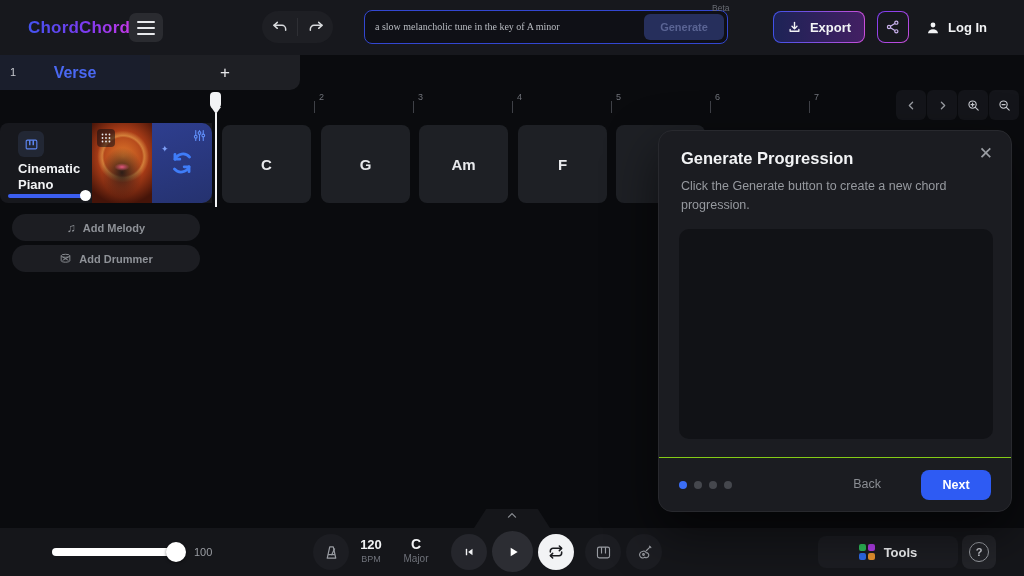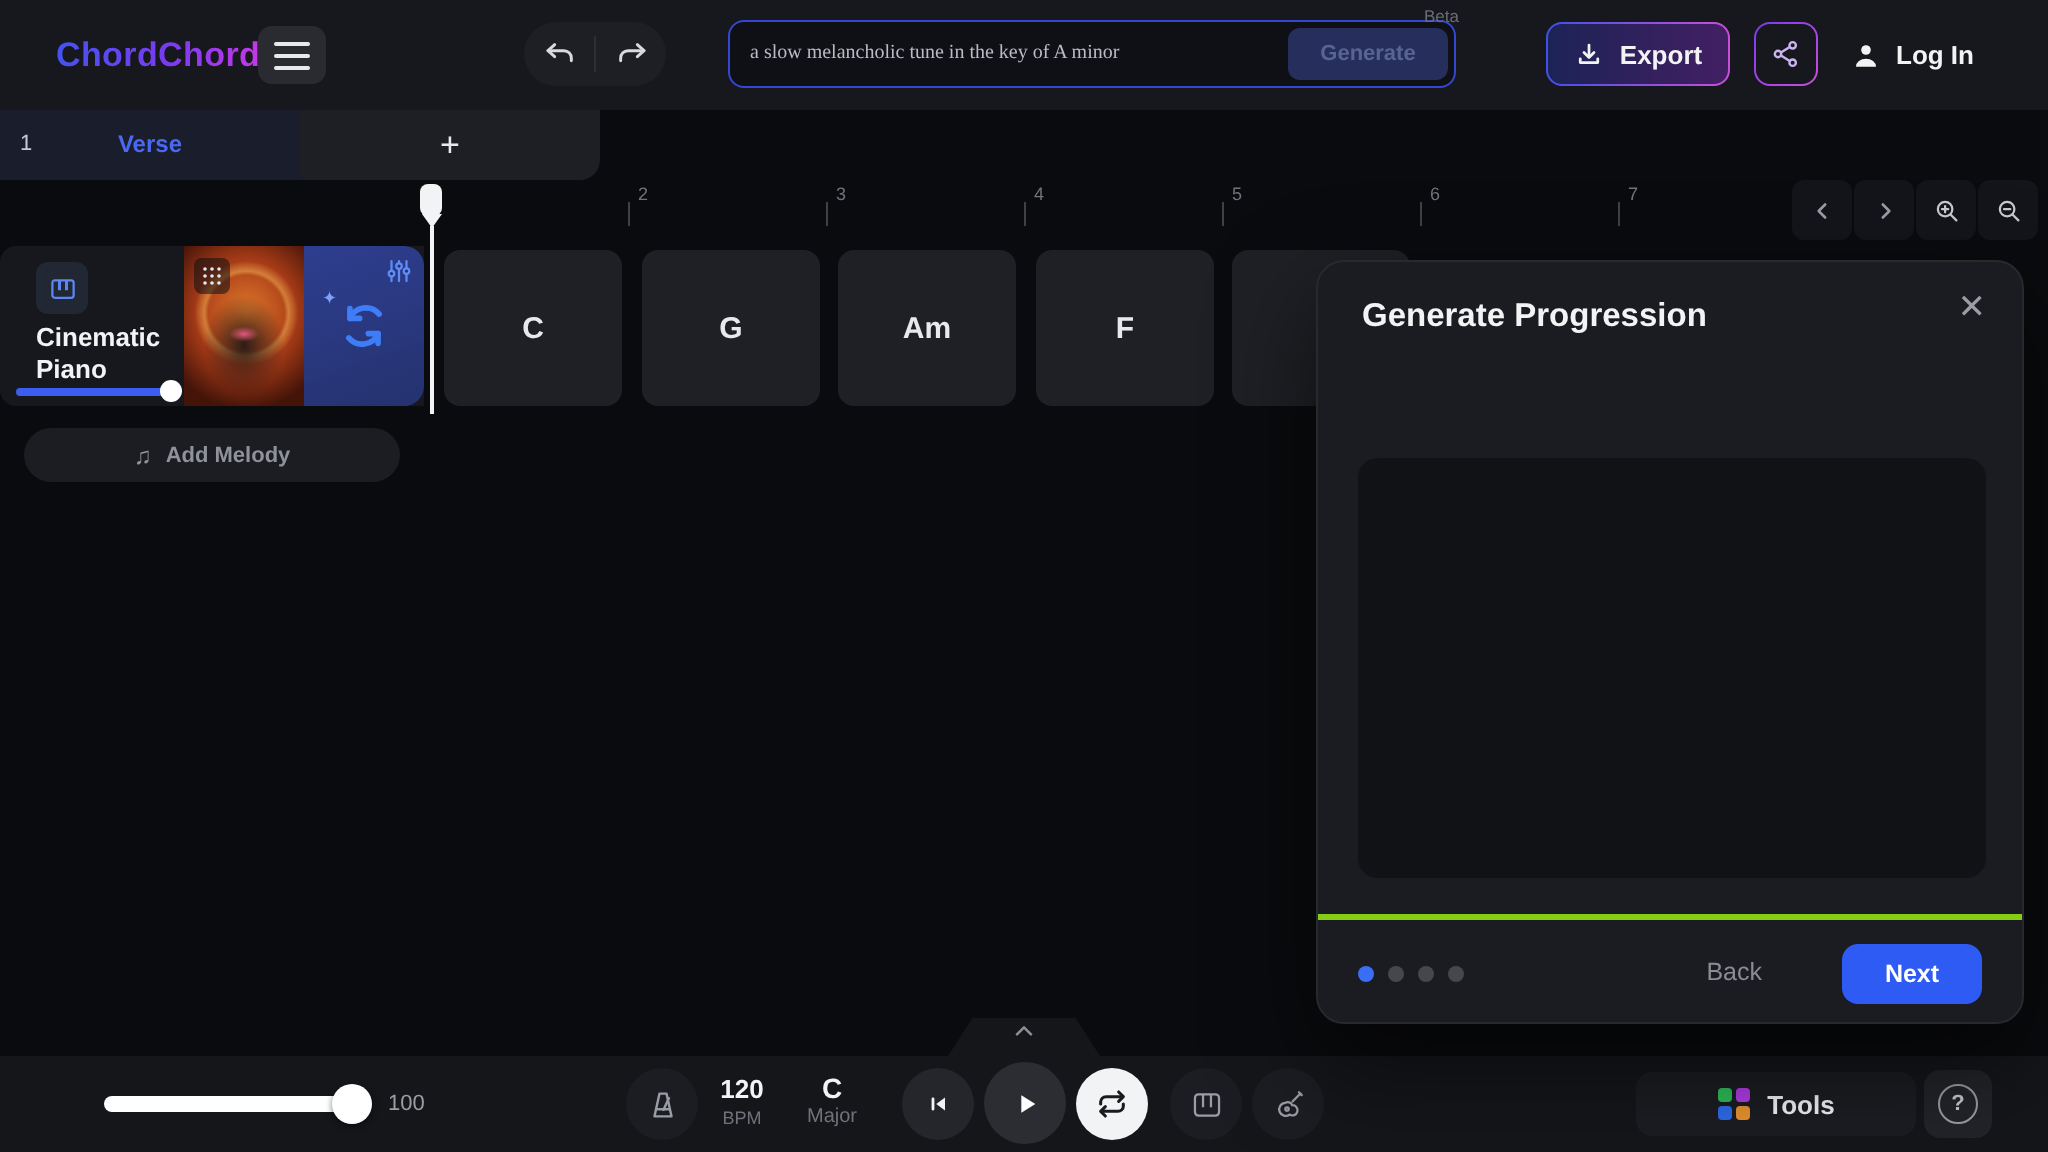--- a/index.html
+++ b/index.html
@@ -32,21 +32,21 @@
                 display:flex; align-items:center; justify-content:center; gap:8px; color:#f2f3f5; font-size:13px; font-weight:700; cursor:pointer; }
   .share-btn { position:absolute; left:877px; top:11px; width:32px; height:32px; border-radius:8px; border:1.5px solid transparent;
                background:linear-gradient(#17181d,#17181d) padding-box, linear-gradient(135deg,#7a3bf0,#c94fd9) border-box;
                display:flex; align-items:center; justify-content:center; cursor:pointer; }
   .login { position:absolute; left:925px; top:0; height:55px; display:flex; align-items:center; gap:7px; color:#f2f3f5;
            font-size:13px; font-weight:600; cursor:pointer; }
 
   
   .tab-active { position:absolute; left:0; top:55px; width:150px; height:35px; background:#1a1e2c; cursor:pointer; }
   .tab-num { position:absolute; left:10px; top:0; height:35px; line-height:35px; font-size:11px; color:#c8cad0; }
-  .tab-name { position:absolute; left:0; top:0; width:150px; height:35px; line-height:35px; text-align:center; font-size:12px; font-weight:600; color:#4a68f2; }
+  .tab-name { position:absolute; left:0; top:0; width:150px; height:35px; line-height:35px; text-align:center; font-size:16px; font-weight:600; color:#4a68f2; }
   .tab-add { position:absolute; left:150px; top:55px; width:150px; height:35px; background:#1e1f24; border-radius:0 0 10px 0;
              display:flex; align-items:center; justify-content:center; color:#e8e9ec; font-size:17px; cursor:pointer; }
 
   
   .ruler-mark { position:absolute; top:92px; width:30px; height:22px; }
   .ruler-mark .tick { position:absolute; left:0; top:9px; width:1px; height:12px; background:#3f4147; }
   .ruler-mark .num { position:absolute; left:5px; top:0; font-size:9px; color:#70737a; }
   .ruler-controls { position:absolute; right:5px; top:90px; display:flex; gap:1px; }
   .rc-btn { width:30px; height:30px; border-radius:6px; background:#14151a; display:flex; align-items:center; justify-content:center; cursor:pointer; }
 
@@ -85,21 +85,21 @@
               display:flex; align-items:center; justify-content:center; gap:7px; color:#8f9298; font-size:11px; font-weight:700; cursor:pointer; }
   .pill-note { font-size:12px; line-height:1; }
 
   
   .modal { position:absolute; left:658px; top:130px; width:354px; height:382px; border-radius:14px; background:#1b1c21;
            border:1px solid #28292e; box-shadow:0 20px 50px rgba(0,0,0,.55); z-index:10; }
   .modal-title { position:absolute; left:22px; top:18px; font-size:16.5px; font-weight:600; color:#f2f3f5; }
   .modal-close { position:absolute; right:18px; top:14px; font-size:17px; color:#9a9da3; cursor:pointer; line-height:1; }
   .modal-desc { position:absolute; left:22px; top:46px; width:300px; font-size:12.5px; color:#96999f; line-height:1.5; }
   .modal-panel { position:absolute; left:20px; top:98px; width:314px; height:210px; border-radius:10px; background:#111216; }
-  .modal-footer { position:absolute; left:0; bottom:0; width:100%; height:54px; border-top:3px solid #84cc16; }
+  .modal-footer { position:absolute; left:0; bottom:0; width:100%; height:54px; border-top:1px solid #84cc16; }
   .step-dots { position:absolute; left:20px; top:23px; display:flex; gap:7px; }
   .dot { width:8px; height:8px; border-radius:50%; background:#45474d; cursor:pointer; }
   .dot.active { background:#3b6ef6; }
   .back-btn { position:absolute; right:130px; top:19px; font-size:12.5px; color:#8a8d93; cursor:pointer; }
   .next-btn { position:absolute; right:20px; top:12px; width:70px; height:30px; border-radius:8px; background:#2e5bf3;
               display:flex; align-items:center; justify-content:center; color:#fff; font-size:12.5px; font-weight:700; cursor:pointer; }
 
   
   .bottom-bar { position:absolute; left:0; top:528px; width:1024px; height:48px; background:#15161a; }
   .bar-notch { position:absolute; left:474px; top:509px; width:76px; height:19px; background:#15161a;
@@ -315,24 +315,33 @@
     </div>
   <div class="chord" style="left:518px">
       <span>F</span>
     </div>
   <div class="chord" style="left:616px"></div>
 
   <div class="pill-btn" style="top:214px">
     <span class="pill-note">♫</span>
     <span>Add Melody</span>
   </div>
+  <div class="pill-btn" style="top:245px">
+    <svg width="13" height="13" viewBox="0 0 24 24" fill="none" stroke="#8f9298" stroke-width="1.7">
+        <ellipse cx="12" cy="7" rx="8" ry="2.8"></ellipse>
+        <path d="M4 7 v9 c0 1.6 3.6 2.8 8 2.8 s8 -1.2 8 -2.8 V7"></path>
+        <path d="M6.5 9.3 L17.5 15.5 M17.5 9.3 L6.5 15.5"></path>
+      </svg>
+    <span>Add Drummer</span>
+  </div>
 
   <div class="modal">
     <div class="modal-title">Generate Progression</div>
     <div class="modal-close">✕</div>
+    <div class="modal-desc">Click the Generate button to create a new chord progression.</div>
     <div class="modal-panel"></div>
     <div class="modal-footer">
       <div class="step-dots">
         <span class="dot active"></span>
         <span class="dot"></span>
         <span class="dot"></span>
         <span class="dot"></span>
       </div>
       <div class="back-btn">Back</div>
       <div class="next-btn">Next</div>

